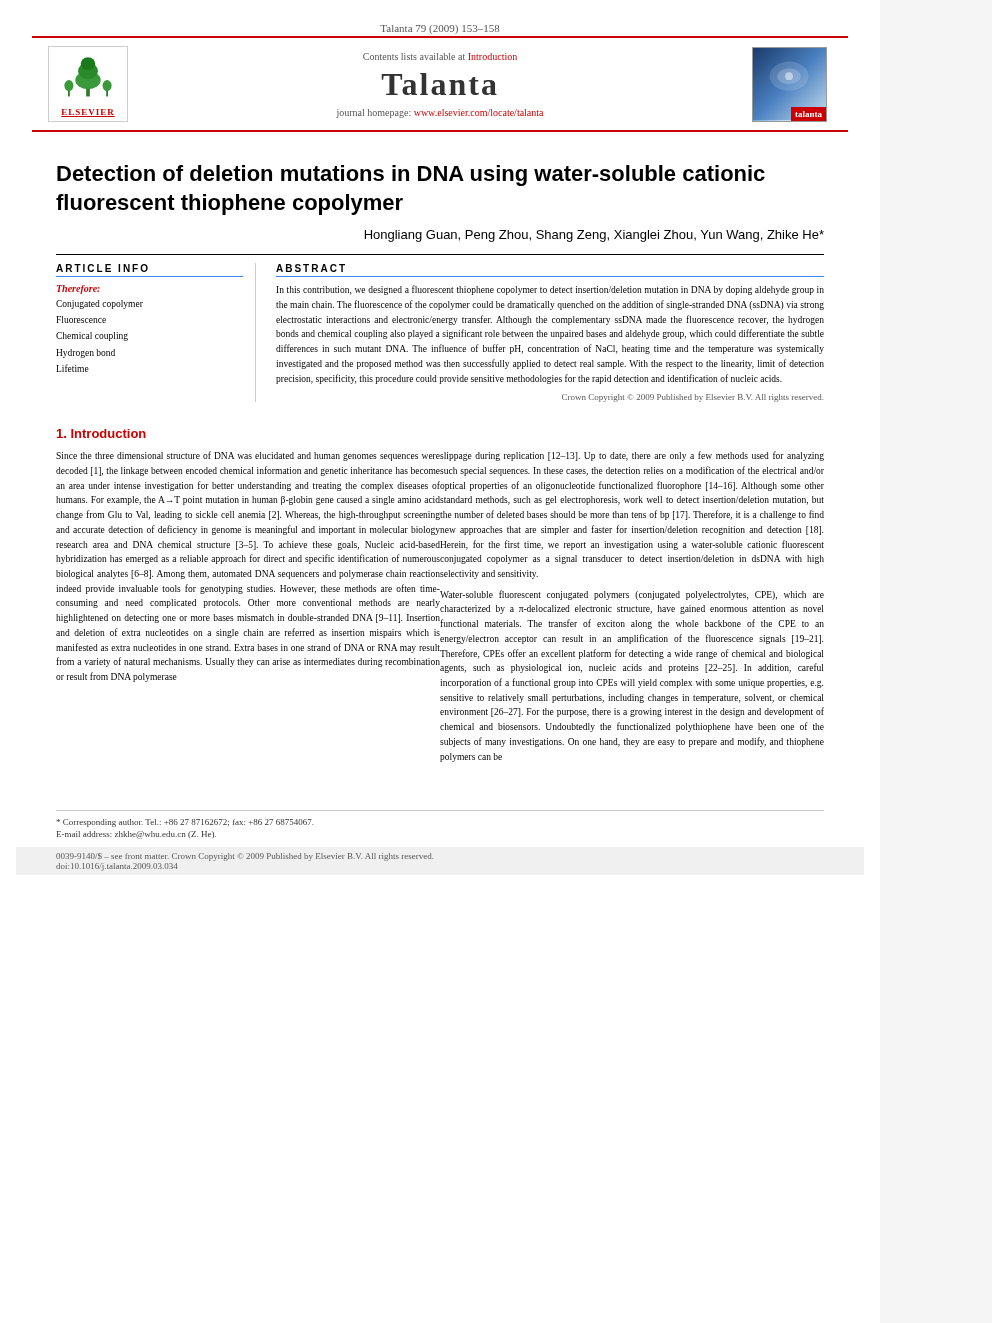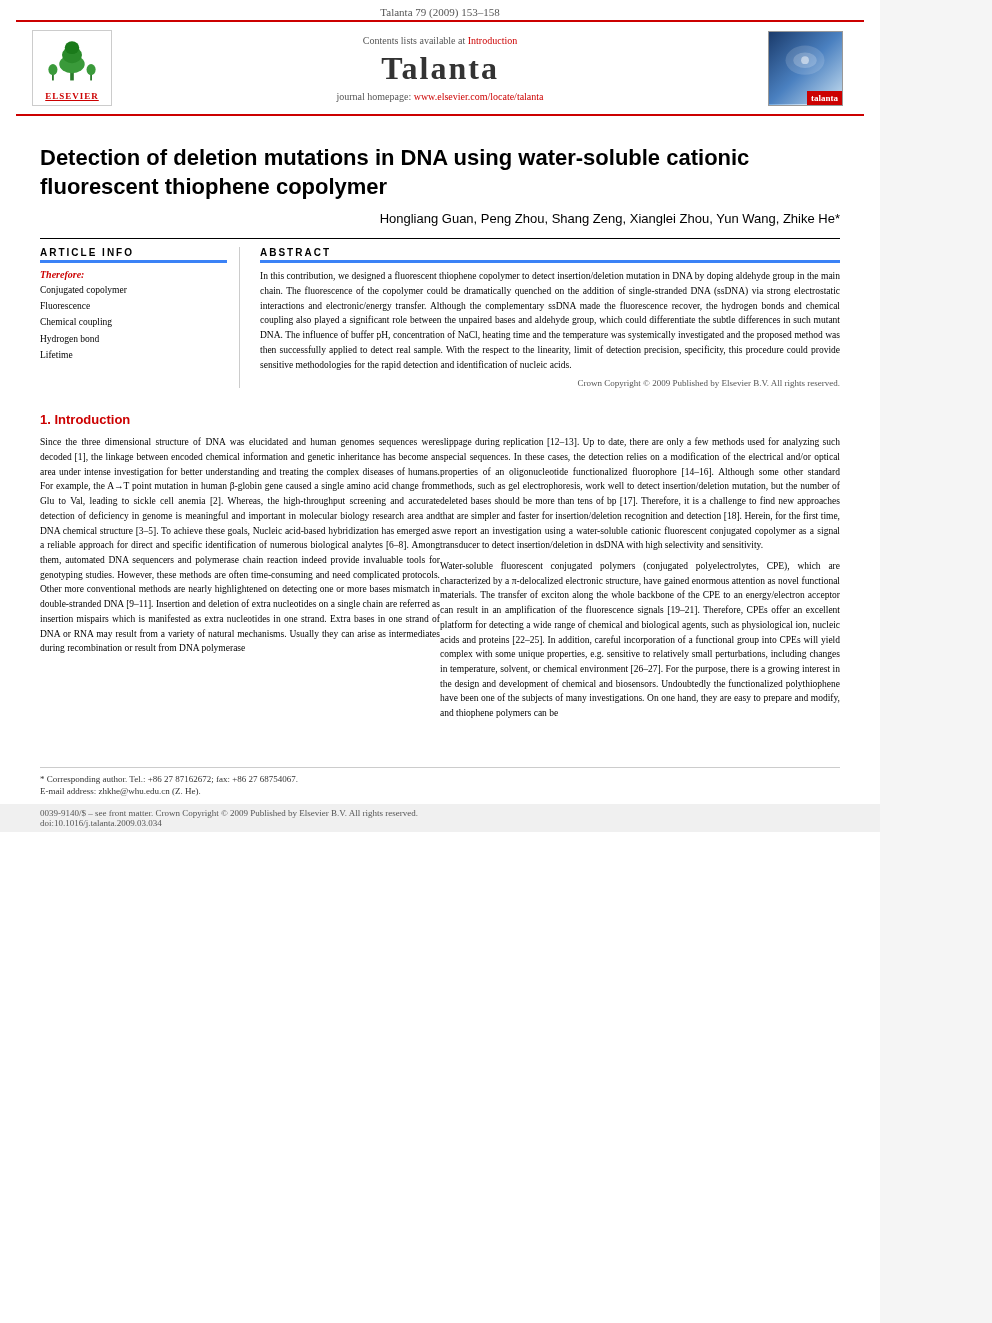--- a/index.html
+++ b/index.html
@@ -8,21 +8,21 @@
       font-family: "Times New Roman", Times, serif;
       font-size: 13px;
       color: #000;
       width: 992px;
       min-height: 1323px;
     }
     .page {
       background: #fff;
       width: 880px;
       min-height: 1323px;
-      padding: 0;
+      padding: 16px;
       position: relative;
     }
     
     .top-bar {
       text-align: center;
       font-size: 11px;
       color: #555;
       padding: 6px 0 2px 0;
       border-bottom: none;
     }
@@ -151,21 +151,21 @@
     }
     .right-col {
       flex: 1;
     }
     .section-label {
       font-size: 10px;
       font-weight: bold;
       letter-spacing: 2px;
       text-transform: uppercase;
       color: #000;
-      border-bottom: 3px solid #3b82f6;
+      border-bottom: 1px solid #3b82f6;
       padding-bottom: 2px;
       margin-bottom: 6px;
       font-family: Arial, sans-serif;
     }
     .article-info-group {
       margin-bottom: 8px;
     }
     .article-info-group-title {
       font-size: 10px;
       font-style: italic;

